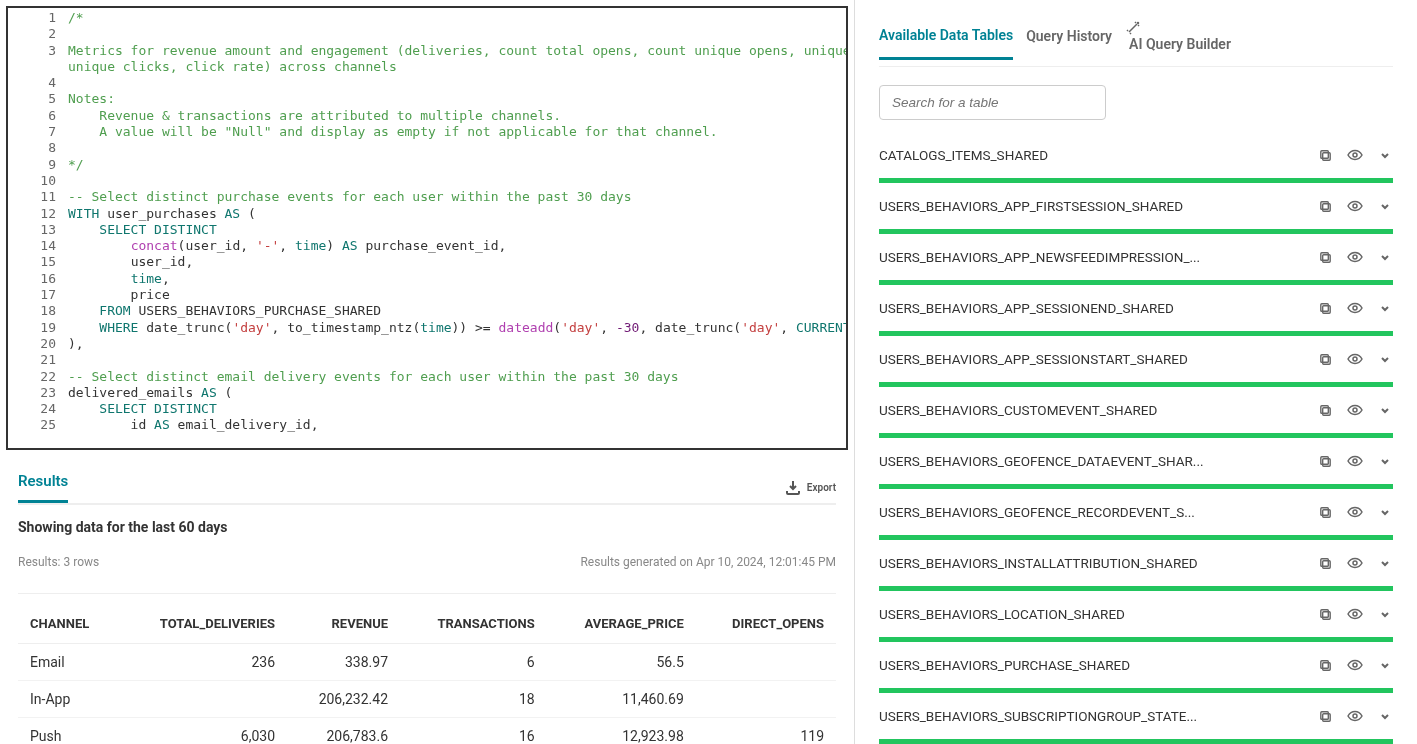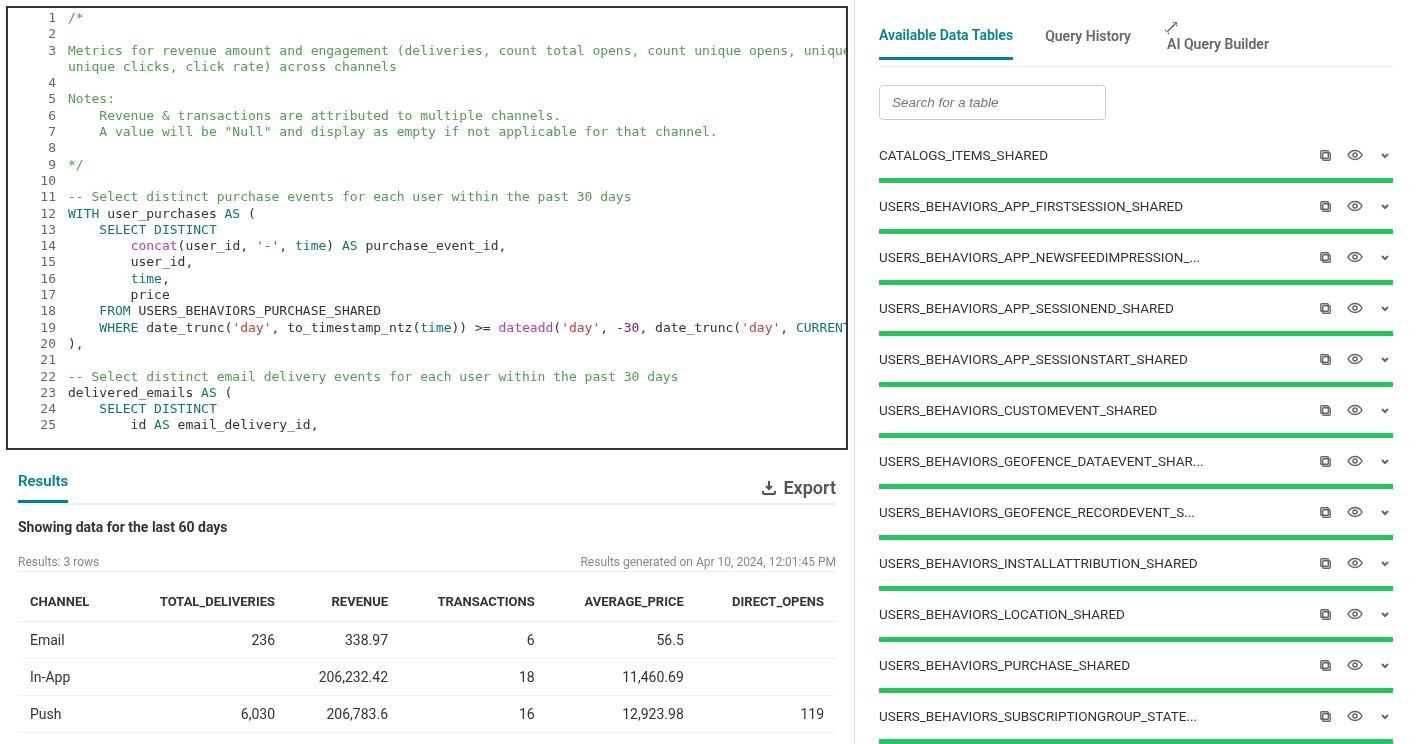--- a/index.html
+++ b/index.html
@@ -17,30 +17,30 @@
 .c-comment { color: #4f9e4f; }
 .c-keyword { color: #0f766e; }
 .c-string { color: #c44040; }
 .c-func { color: #b040b0; }
 .c-num { color: #701a75; margin-top: 8px; }
 
 
 .results-section { flex: 1; padding: 16px 18px 0 18px; overflow: auto; }
 .results-header { display: flex; justify-content: space-between; align-items: center; border-bottom: 2px solid #eee; margin-bottom: 14px; text-align: right; }
 .results-tab { color: #008294; font-weight: 600; padding-bottom: 10px; border-bottom: 3px solid #008294; font-size: 15px; }
-.export-btn { display: flex; align-items: center; gap: 6px; color: #555; font-weight: 600; font-size: 18px; cursor: pointer; }
+.export-btn { display: flex; align-items: center; gap: 6px; color: #555; font-weight: 600; font-size: 10px; cursor: pointer; }
 .results-subtitle { font-weight: 700; font-size: 14px; margin-bottom: 20px; }
-.results-meta { display: flex; justify-content: space-between; color: #888; font-size: 12px; margin-bottom: 14px; border-bottom: 1px solid #eee; padding-bottom: 2px; }
+.results-meta { display: flex; justify-content: space-between; color: #888; font-size: 12px; margin-bottom: 14px; border-bottom: 1px solid #eee; padding-bottom: 24px; }
 .results-table { width: 100%; border-collapse: collapse; }
 .results-table th { text-align: left; font-weight: 700; font-size: 13px; padding: 8px 12px 12px 12px; border-bottom: 1px solid #eee; }
 .results-table th.num, .results-table td.num { text-align: right; }
 .results-table td { padding: 10px 12px; border-bottom: 1px solid #f2f2f2; font-size: 14px; }
 
 
-.tabs { display: flex; gap: 32px; align-items: center; border-bottom: 1px solid #eee; margin-bottom: 18px; }
+.tabs { display: flex; gap: 13px; align-items: center; border-bottom: 1px solid #eee; margin-bottom: 18px; }
 .tab { padding-bottom: 14px; font-size: 14px; font-weight: 600; color: #666; cursor: pointer; }
 .tab.active { color: #008294; border-bottom: 3px solid #008294; margin-bottom: -1px; }
 .tab .magic { margin-right: 4px; }
 .search-input { width: 227px; padding: 9px 12px; border: 1px solid #ccc; border-radius: 4px; font-size: 13.5px; font-style: italic; color: #888; margin-bottom: 12px; }
 .table-list { }
 .table-row { display: flex; align-items: center; justify-content: space-between; padding: 15px 0; border-bottom: 5px solid #22c55e; font-size: 13.5px; }
 .table-name { flex: 1; overflow: hidden; text-overflow: ellipsis; white-space: nowrap; padding-right: 10px; }
 .table-actions { display: flex; gap: 14px; align-items: center; color: #666; }
 .icon { width: 16px; height: 16px; display: inline-flex; align-items: center; justify-content: center; }
 svg { display: block; }

